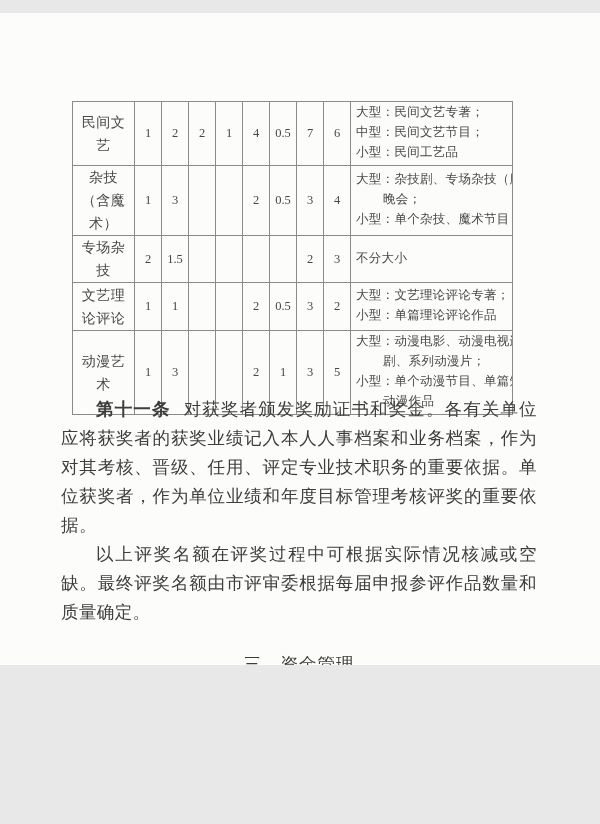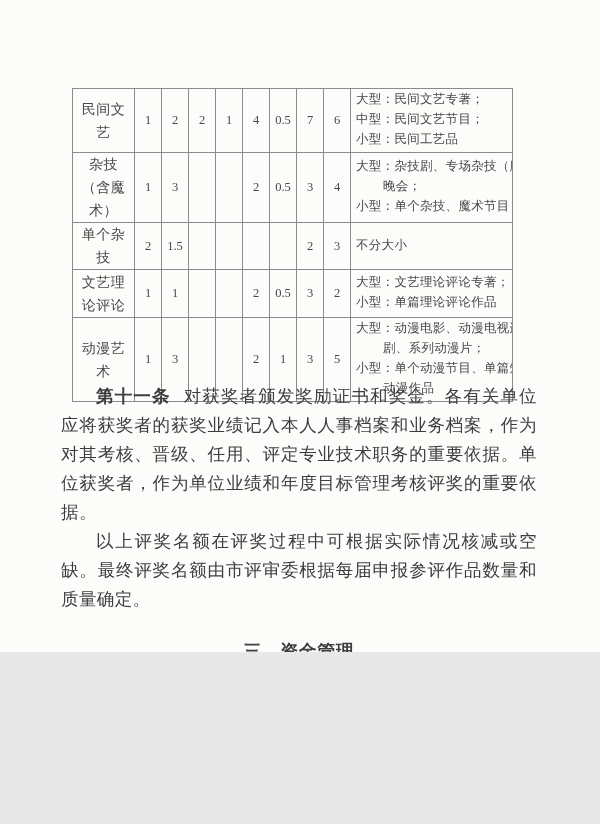--- a/index.html
+++ b/index.html
@@ -1,20 +1,20 @@
 <!DOCTYPE html>
 <html><head>
 <meta charset="utf-8">
 <style>
   * { margin:0; padding:0; box-sizing:border-box; }
   html,body { background:#e8e8e8; }
   .sheet {
     position:relative;
     width:600px; height:652px;
-    margin:0 auto;
+    margin:13px auto;
     background:#fcfcfb;
     font-family:"Liberation Serif","DejaVu Serif",serif;
     color:#3d3d3d;
     overflow:hidden;
   }
   
   table.quota {
     position:absolute; left:72px; top:88px;
     border-collapse:collapse;
     table-layout:fixed;
@@ -56,21 +56,21 @@
   .content {
     position:absolute; left:61px; top:382px; width:476px;
     font-size:17.5px; line-height:29px;
     letter-spacing:0.4px;
     text-align:justify;
   }
   .para { text-indent:2em; }
   .para .article-label { font-weight:bold; margin-right:0.75em; }
   .section-heading {
     text-align:center; text-indent:0;
-    font-weight:bold;
+    font-weight:normal;
     margin-top:23px; margin-bottom:19px;
     letter-spacing:1px;
   }
   .page-number {
     position:absolute; left:0; right:12px; top:776px;
     text-align:center;
     font-size:13px; color:#555;
     font-family:"Liberation Serif","DejaVu Serif",serif;
   }
 </style>
@@ -107,21 +107,21 @@
       <td class="num">0.5</td>
       <td class="num">3</td>
       <td class="num">4</td>
       <td class="desc">
         <span class="dline">大型：杂技剧、专场杂技（魔术）</span>
         <span class="dline cont">晚会；</span>
         <span class="dline">小型：单个杂技、魔术节目</span>
       </td>
     </tr>
     <tr class="r3">
-      <td class="cat">单个杂技</td>
+      <td class="cat">专场杂技</td>
       <td class="num">2</td>
       <td class="num">1.5</td>
       <td class="num"></td>
       <td class="num"></td>
       <td class="num"></td>
       <td class="num"></td>
       <td class="num">2</td>
       <td class="num">3</td>
       <td class="desc">
         <span class="dline">不分大小</span>

